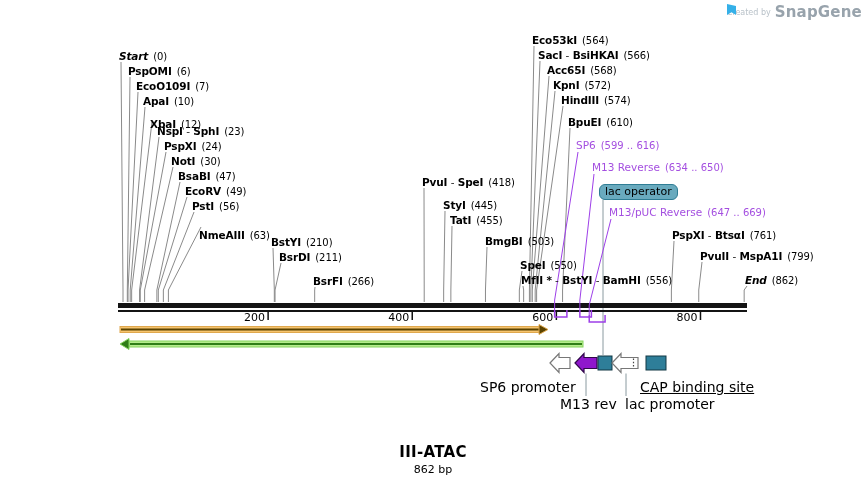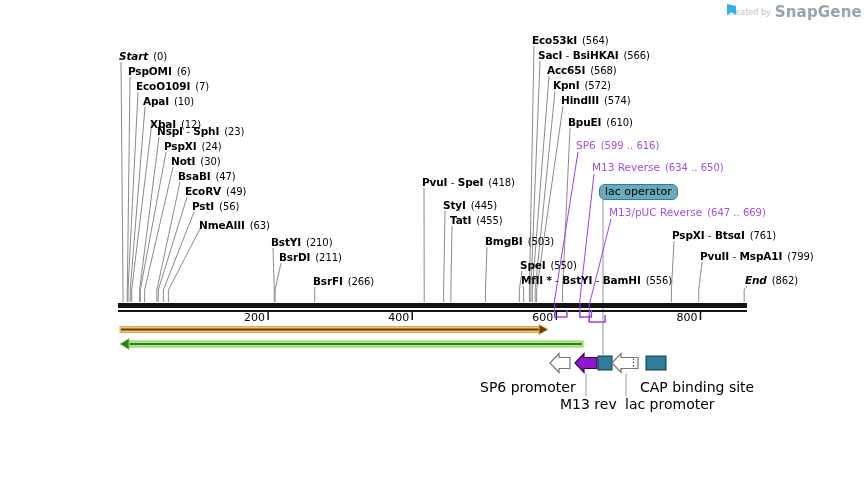--- a/index.html
+++ b/index.html
@@ -105,21 +105,21 @@
       <div class="ez" style="left: 128px; top: 65px;"><b>PspOMI</b><span class="pos">(6)</span></div>
       <div class="ez" style="left: 136px; top: 80px;"><b>EcoO109I</b><span class="pos">(7)</span></div>
       <div class="ez" style="left: 143px; top: 95px;"><b>ApaI</b><span class="pos">(10)</span></div>
       <div class="ez" style="left: 150px; top: 118px;"><b>XbaI</b><span class="pos">(12)</span></div>
       <div class="ez" style="left: 157px; top: 125px;"><b>NspI</b><span class="sep"> - </span><b>SphI</b><span class="pos">(23)</span></div>
       <div class="ez" style="left: 164px; top: 140px;"><b>PspXI</b><span class="pos">(24)</span></div>
       <div class="ez" style="left: 171px; top: 155px;"><b>NotI</b><span class="pos">(30)</span></div>
       <div class="ez" style="left: 178px; top: 170px;"><b>BsaBI</b><span class="pos">(47)</span></div>
       <div class="ez" style="left: 185px; top: 185px;"><b>EcoRV</b><span class="pos">(49)</span></div>
       <div class="ez" style="left: 192px; top: 200px;"><b>PstI</b><span class="pos">(56)</span></div>
-      <div class="ez" style="left: 199px; top: 219px;"><b>NmeAIII</b><span class="pos">(63)</span></div>
+      <div class="ez" style="left: 199px; top: 229px;"><b>NmeAIII</b><span class="pos">(63)</span></div>
       <div class="ez" style="left: 271px; top: 236px;"><b>BstYI</b><span class="pos">(210)</span></div>
       <div class="ez" style="left: 279px; top: 251px;"><b>BsrDI</b><span class="pos">(211)</span></div>
       <div class="ez" style="left: 313px; top: 275px;"><b>BsrFI</b><span class="pos">(266)</span></div>
       <div class="ez" style="left: 422px; top: 176px;"><b>PvuI</b><span class="sep"> - </span><b>SpeI</b><span class="pos">(418)</span></div>
       <div class="ez" style="left: 443px; top: 199px;"><b>StyI</b><span class="pos">(445)</span></div>
       <div class="ez" style="left: 450px; top: 214px;"><b>TatI</b><span class="pos">(455)</span></div>
       <div class="ez" style="left: 485px; top: 235px;"><b>BmgBI</b><span class="pos">(503)</span></div>
       <div class="ez" style="left: 520px; top: 259px;"><b>SpeI</b><span class="pos">(550)</span></div>
       <div class="ez" style="left: 521px; top: 274px;"><b>MflI *</b><span class="sep"> - </span><b>BstYI</b><span class="sep"> - </span><b>BamHI</b><span class="pos">(556)</span></div>
       <div class="ez" style="left: 532px; top: 34px;"><b>Eco53kI</b><span class="pos">(564)</span></div>
@@ -134,24 +134,28 @@
       <div class="pr" style="left: 576px; top: 139px; color: rgb(164, 79, 224);">SP6<span class="pos">(599 .. 616)</span></div>
       <div class="pr" style="left: 592px; top: 161px; color: rgb(164, 79, 224);">M13 Reverse<span class="pos">(634 .. 650)</span></div>
       <div class="pr" style="left: 609px; top: 206px; color: rgb(164, 79, 224);">M13/pUC Reverse<span class="pos">(647 .. 669)</span></div>
     </div>
 
   <div class="lacop-box" id="lacop-box" style="background: rgb(105, 170, 190); border: 1px solid rgb(47, 125, 148);">lac operator</div>
 
   <div class="glyph-label" style="left:480px;top:381px;">SP6 promoter</div>
   <div class="glyph-label" style="left:560px;top:398px;">M13 rev</div>
   <div class="glyph-label" style="left:625px;top:398px;">lac promoter</div>
-  <div class="glyph-label" style="left:640px;top:381px;">CAP binding site</div>
+  <div class="glyph-label" style="left:640px;top:381px;text-decoration:underline;">CAP binding site</div>
 
   <div class="branding">
     <span class="cb">Created by</span>
     <svg width="9" height="12">
       <polygon id="brand-flag" points="0,1 9,3 9,12 4.5,9.3 0,12" fill="#35b0e8"></polygon>
     </svg>
     <span class="bn">SnapGene</span>
   </div>
 
+  <div class="title-block">
+    <div class="t1">III-ATAC</div>
+    <div class="t2">862 bp</div>
+  </div>
 
 </div>
 
 </body></html>

